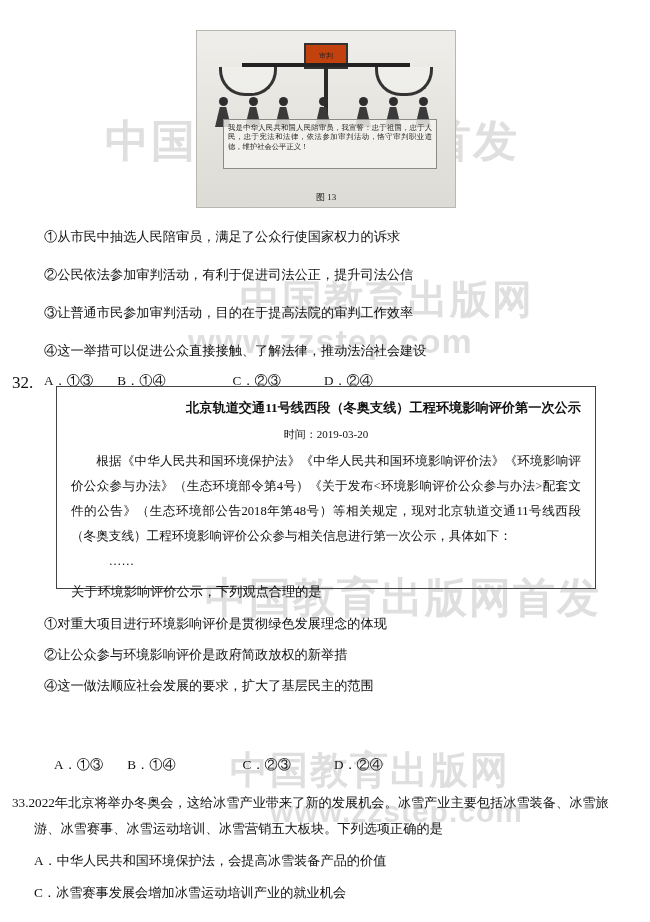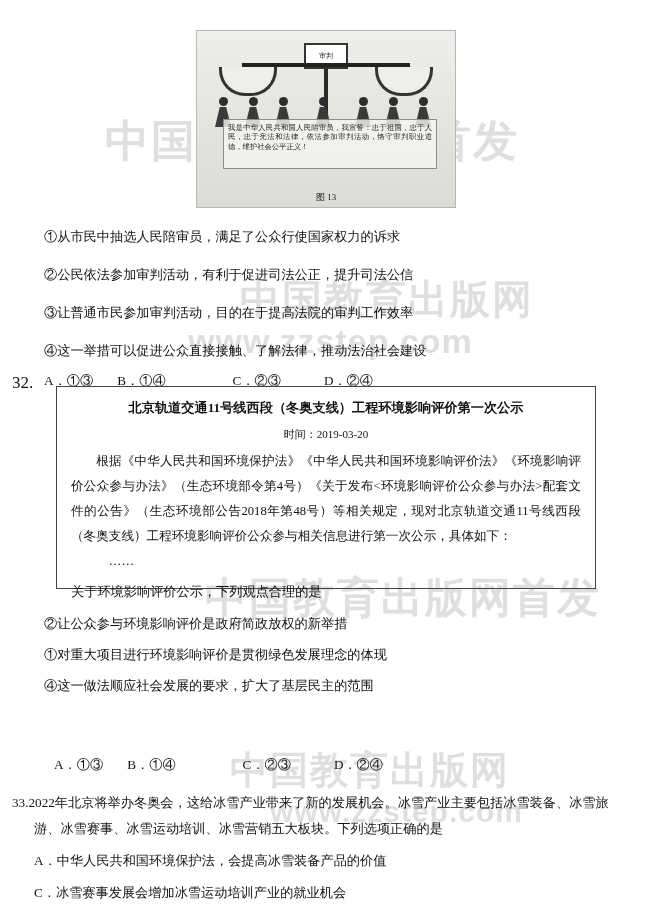--- a/index.html
+++ b/index.html
@@ -88,21 +88,21 @@
   .pan.left { left: 22px; }
   .pan.right { right: 22px; }
   .plaque {
     position: absolute;
     left: 50%;
     top: 12px;
     transform: translateX(-50%);
     width: 40px;
     height: 22px;
     border: 2px solid #333;
-    background: #ffffff;
+    background: #c2410c;
     font-size: 7px;
     text-align: center;
     line-height: 22px;
     color: #222;
   }
   .figure-caption-box {
     position: absolute;
     left: 26px;
     right: 18px;
     top: 88px;
@@ -184,21 +184,21 @@
     top: 386px;
     width: 540px;
     border: 1px solid #444;
     box-sizing: border-box;
     padding: 8px 14px 14px;
     font-size: 12.6px;
     line-height: 25px;
     background: transparent;
   }
   .notice-title {
-    text-align: center;
+    text-align: right;
     font-weight: bold;
     font-size: 13.2px;
     margin-bottom: 2px;
   }
   .notice-time {
     text-align: center;
     font-size: 11px;
     margin-bottom: 2px;
   }
   .notice-para {
@@ -318,22 +318,22 @@
     <div class="notice-time">
       <span>时间：</span><span>2019-03-20</span>
     </div>
     <div class="notice-para">根据《中华人民共和国环境保护法》《中华人民共和国环境影响评价法》《环境影响评价公众参与办法》（生态环境部令第4号）《关于发布&lt;环境影响评价公众参与办法&gt;配套文件的公告》（生态环境部公告2018年第48号）等相关规定，现对北京轨道交通11号线西段（冬奥支线）工程环境影响评价公众参与相关信息进行第一次公示，具体如下：</div>
     <div class="notice-dots">……</div>
   </div>
 
   <div class="q32-stem">关于环境影响评价公示，下列观点合理的是</div>
 
   <div class="q32-opts">
+    <div>①对重大项目进行环境影响评价是贯彻绿色发展理念的体现</div>
     <div>②让公众参与环境影响评价是政府简政放权的新举措</div>
-    <div>①对重大项目进行环境影响评价是贯彻绿色发展理念的体现</div>
     <div>④这一做法顺应社会发展的要求，扩大了基层民主的范围</div>
   </div>
 
   <div class="q32-ans answer-row">
     <span class="ansA">A．①③</span>
     <span class="ansB">B．①④</span>
     <span class="ansC">C．②③</span>
     <span>D．②④</span>
   </div>
 

